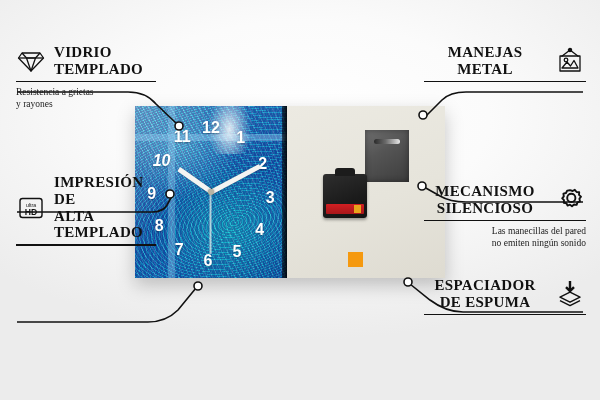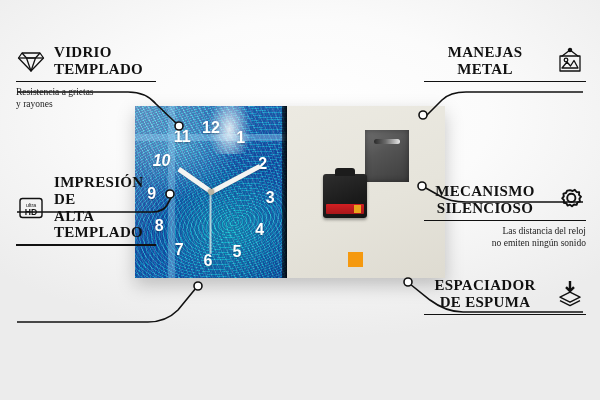--- a/index.html
+++ b/index.html
@@ -320,21 +320,21 @@
         <g fill="none" stroke="#111" stroke-width="1.9" stroke-linejoin="round">
           <path d="M16,4.2 L18.6,5.0 L20.8,3.8 L22.6,6.0 L25.2,6.2 L25.0,8.9 L27.0,10.6
                    L25.4,12.8 L26.0,15.4 L23.5,16.4 L22.6,18.9 L20.0,18.5 L18.0,20.2
                    L16.0,18.7 L13.6,19.6 L12.4,17.3 L9.8,16.8 L10.0,14.2 L8.2,12.4
                    L9.8,10.3 L9.4,7.7 L12.0,7.0 L13.2,4.6 Z"></path>
           <circle cx="17.3" cy="11.9" r="4.1"></circle>
         </g>
       </svg>
     </div>
     <div class="rule"></div>
-    <div class="fdesc">Las distancia del reloj
+    <div class="fdesc">Las manecillas del pared
 no emiten ningún sonido</div>
   </div>
 
   <div class="feature right" style="right:14px; top:277px; width:162px;">
     <div class="fhead">
       <div class="ftitle" style="flex:1;">ESPACIADOR
 DE ESPUMA</div>
       <svg class="icon" width="32" height="30" viewBox="0 0 32 30">
         <g fill="none" stroke="#111" stroke-width="1.5" stroke-linejoin="round">
           <path d="M16,2 L16,11 M12,8.2 L16,12.2 L20,8.2" stroke-width="2.4"></path>

